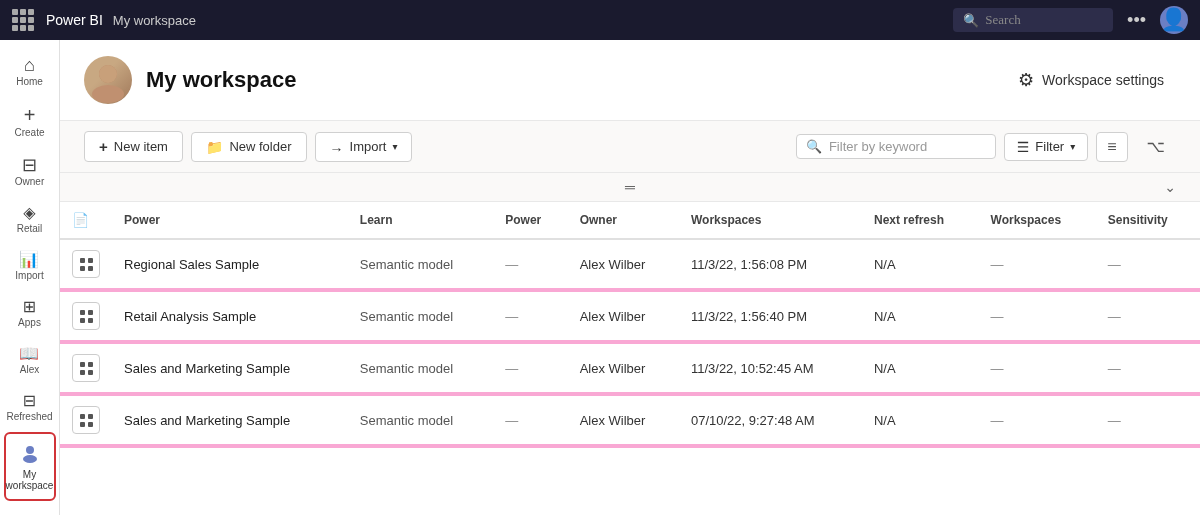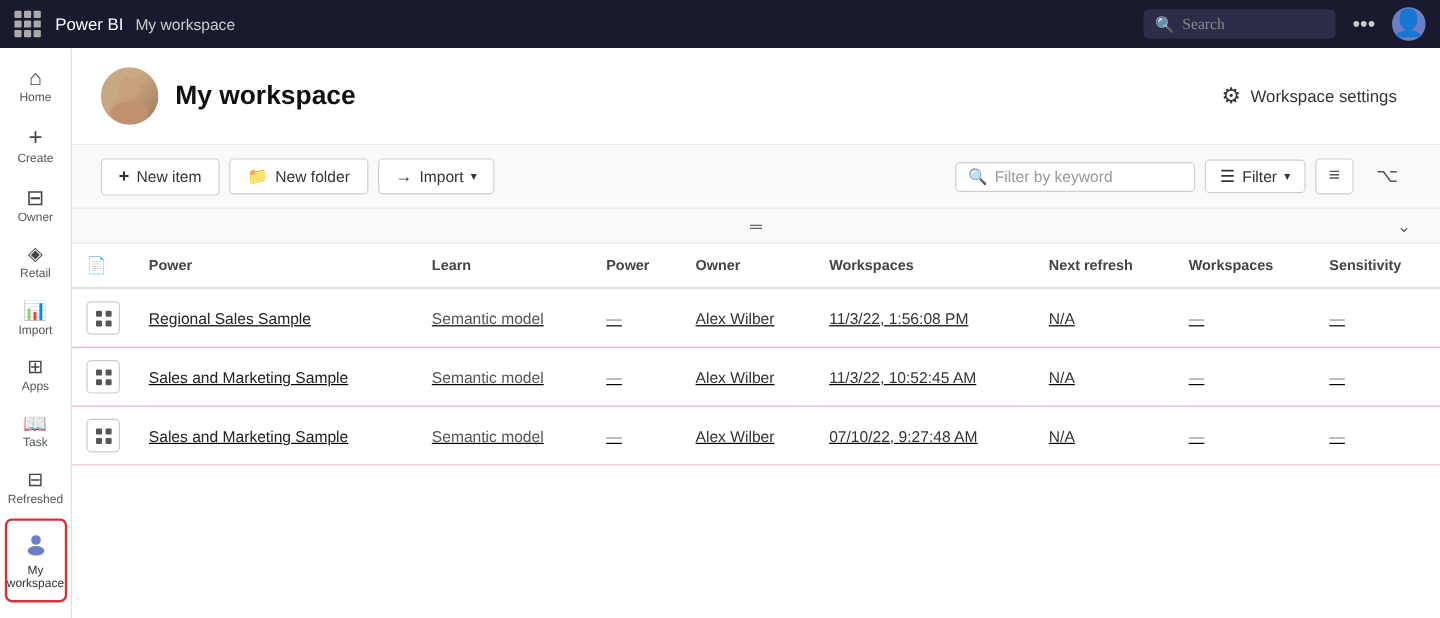--- a/index.html
+++ b/index.html
@@ -197,23 +197,22 @@
     thead th {
       padding: 10px 12px;
       text-align: left;
       font-size: 12px;
       font-weight: 600;
       color: #444;
       white-space: nowrap;
     }
     thead th:first-child { width: 48px; }
     tbody tr {
-      border-bottom: 1px solid #f9a8d4;
-      background: #fff;
-      text-decoration: underline;
+      border-bottom: 4px solid #f9a8d4;
+      background: #fff;
     }
     tbody td {
       padding: 10px 12px;
       font-size: 13px;
       color: #333;
       white-space: nowrap;
     }
     .row-icon {
       width: 28px; height: 28px;
       border: 1px solid #ccc; border-radius: 4px;
@@ -279,21 +278,21 @@
   <div class="sidebar-item">
     <span class="sidebar-icon" style="font-size:16px;">📊</span>
     <span class="sidebar-label">Import</span>
   </div>
   <div class="sidebar-item">
     <span class="sidebar-icon" style="font-size:16px;">⊞</span>
     <span class="sidebar-label">Apps</span>
   </div>
   <div class="sidebar-item">
     <span class="sidebar-icon" style="font-size:16px;">📖</span>
-    <span class="sidebar-label">Task</span>
+    <span class="sidebar-label">Alex</span>
   </div>
   <div class="sidebar-item">
     <span class="sidebar-icon" style="font-size:16px;">⊟</span>
     <span class="sidebar-label">Refreshed</span>
   </div>
   <div class="sidebar-item active-ws">
     <span class="sidebar-icon" style="font-size:20px;">
       <svg width="22" height="22" viewBox="0 0 22 22" fill="none">
         <circle cx="11" cy="8" r="4" fill="#6b7fc4"></circle>
         <ellipse cx="11" cy="17" rx="7" ry="4" fill="#6b7fc4"></ellipse>
@@ -401,44 +400,64 @@
     <td>
       <div class="row-icon">
         <div class="row-icon-dots">
           <div class="row-dot"></div>
                   <div class="row-dot"></div>
           <div class="row-dot"></div>
                   <div class="row-dot"></div>
         </div>
       </div>
     </td>
-    <td class="col-name">Sales and Marketing Sample</td>
+    <td class="col-name">Retail Analysis Sample</td>
     <td class="col-type">Semantic model</td>
     <td class="col-dash">—</td>
     <td>Alex Wilber</td>
-    <td>11/3/22, 10:52:45 AM</td>
+    <td>11/3/22, 1:56:40 PM</td>
     <td>N/A</td>
     <td class="col-dash">—</td>
     <td class="col-dash">—</td>
   </tr>
           <tr>
     <td>
       <div class="row-icon">
         <div class="row-icon-dots">
           <div class="row-dot"></div>
                   <div class="row-dot"></div>
           <div class="row-dot"></div>
                   <div class="row-dot"></div>
         </div>
       </div>
     </td>
     <td class="col-name">Sales and Marketing Sample</td>
     <td class="col-type">Semantic model</td>
     <td class="col-dash">—</td>
     <td>Alex Wilber</td>
+    <td>11/3/22, 10:52:45 AM</td>
+    <td>N/A</td>
+    <td class="col-dash">—</td>
+    <td class="col-dash">—</td>
+  </tr>
+          <tr>
+    <td>
+      <div class="row-icon">
+        <div class="row-icon-dots">
+          <div class="row-dot"></div>
+                  <div class="row-dot"></div>
+          <div class="row-dot"></div>
+                  <div class="row-dot"></div>
+        </div>
+      </div>
+    </td>
+    <td class="col-name">Sales and Marketing Sample</td>
+    <td class="col-type">Semantic model</td>
+    <td class="col-dash">—</td>
+    <td>Alex Wilber</td>
     <td>07/10/22, 9:27:48 AM</td>
     <td>N/A</td>
     <td class="col-dash">—</td>
     <td class="col-dash">—</td>
   </tr>
         </tbody>
     </table>
   </div>
 
 </main>

